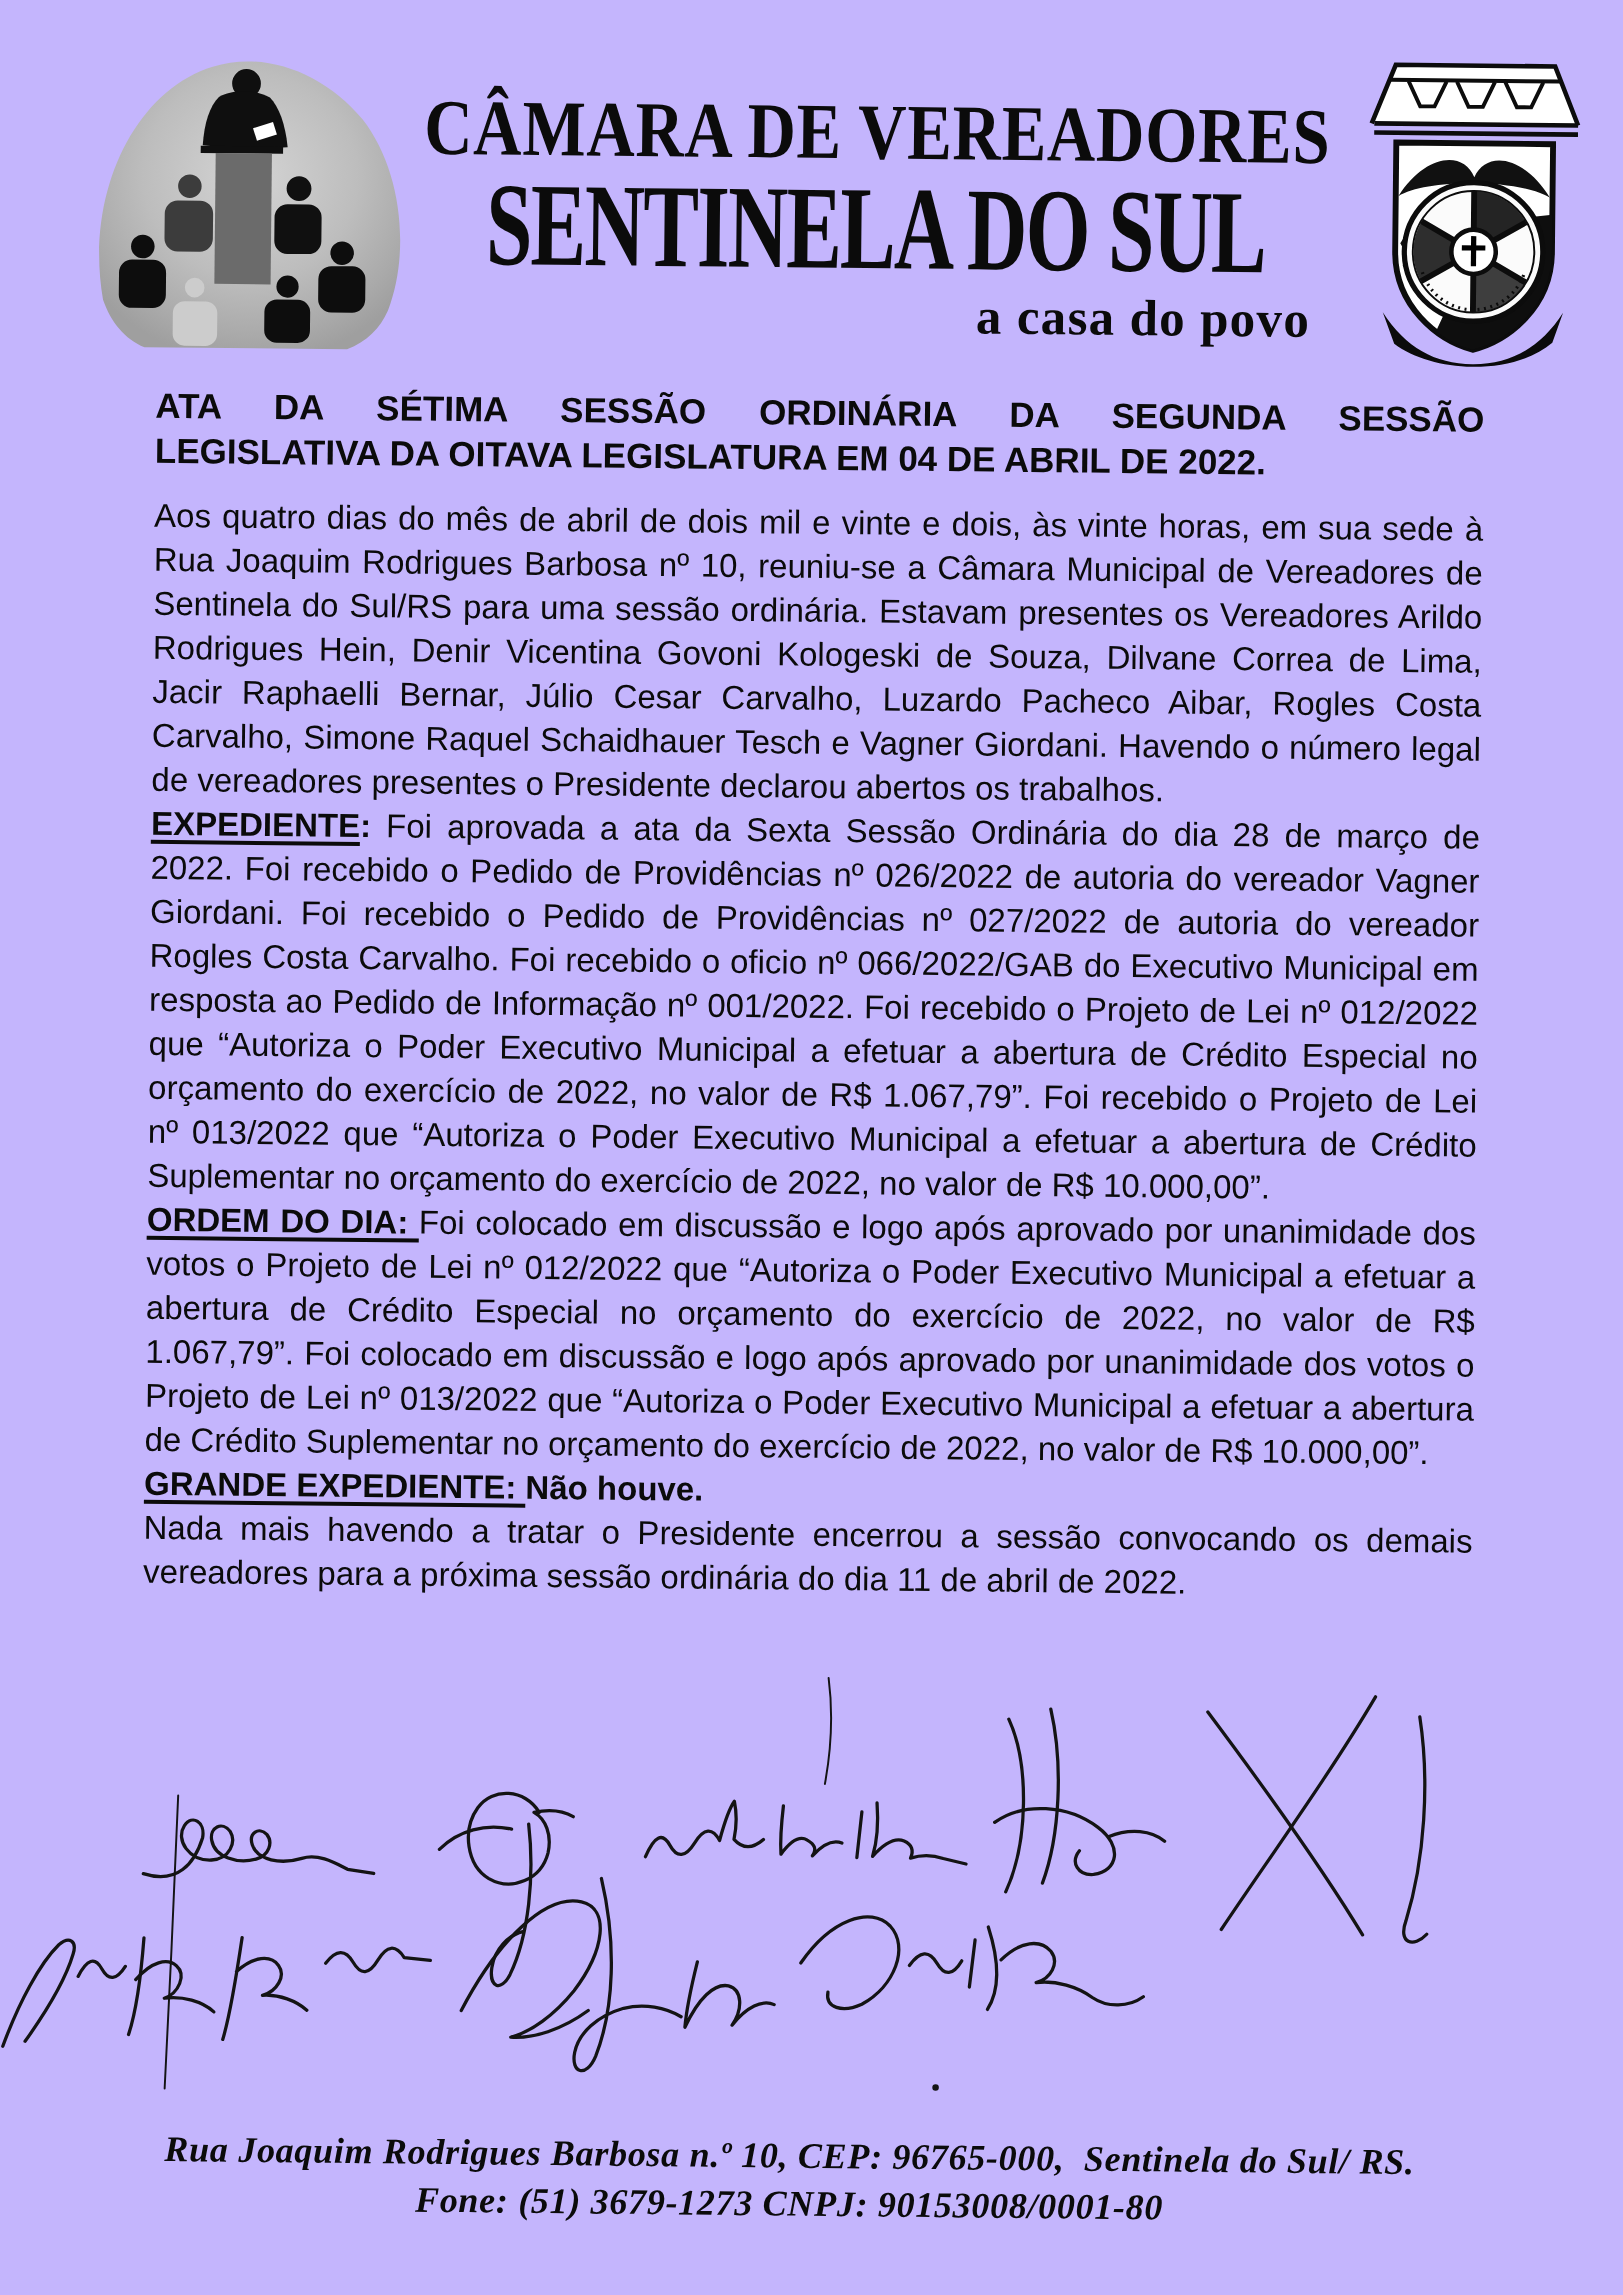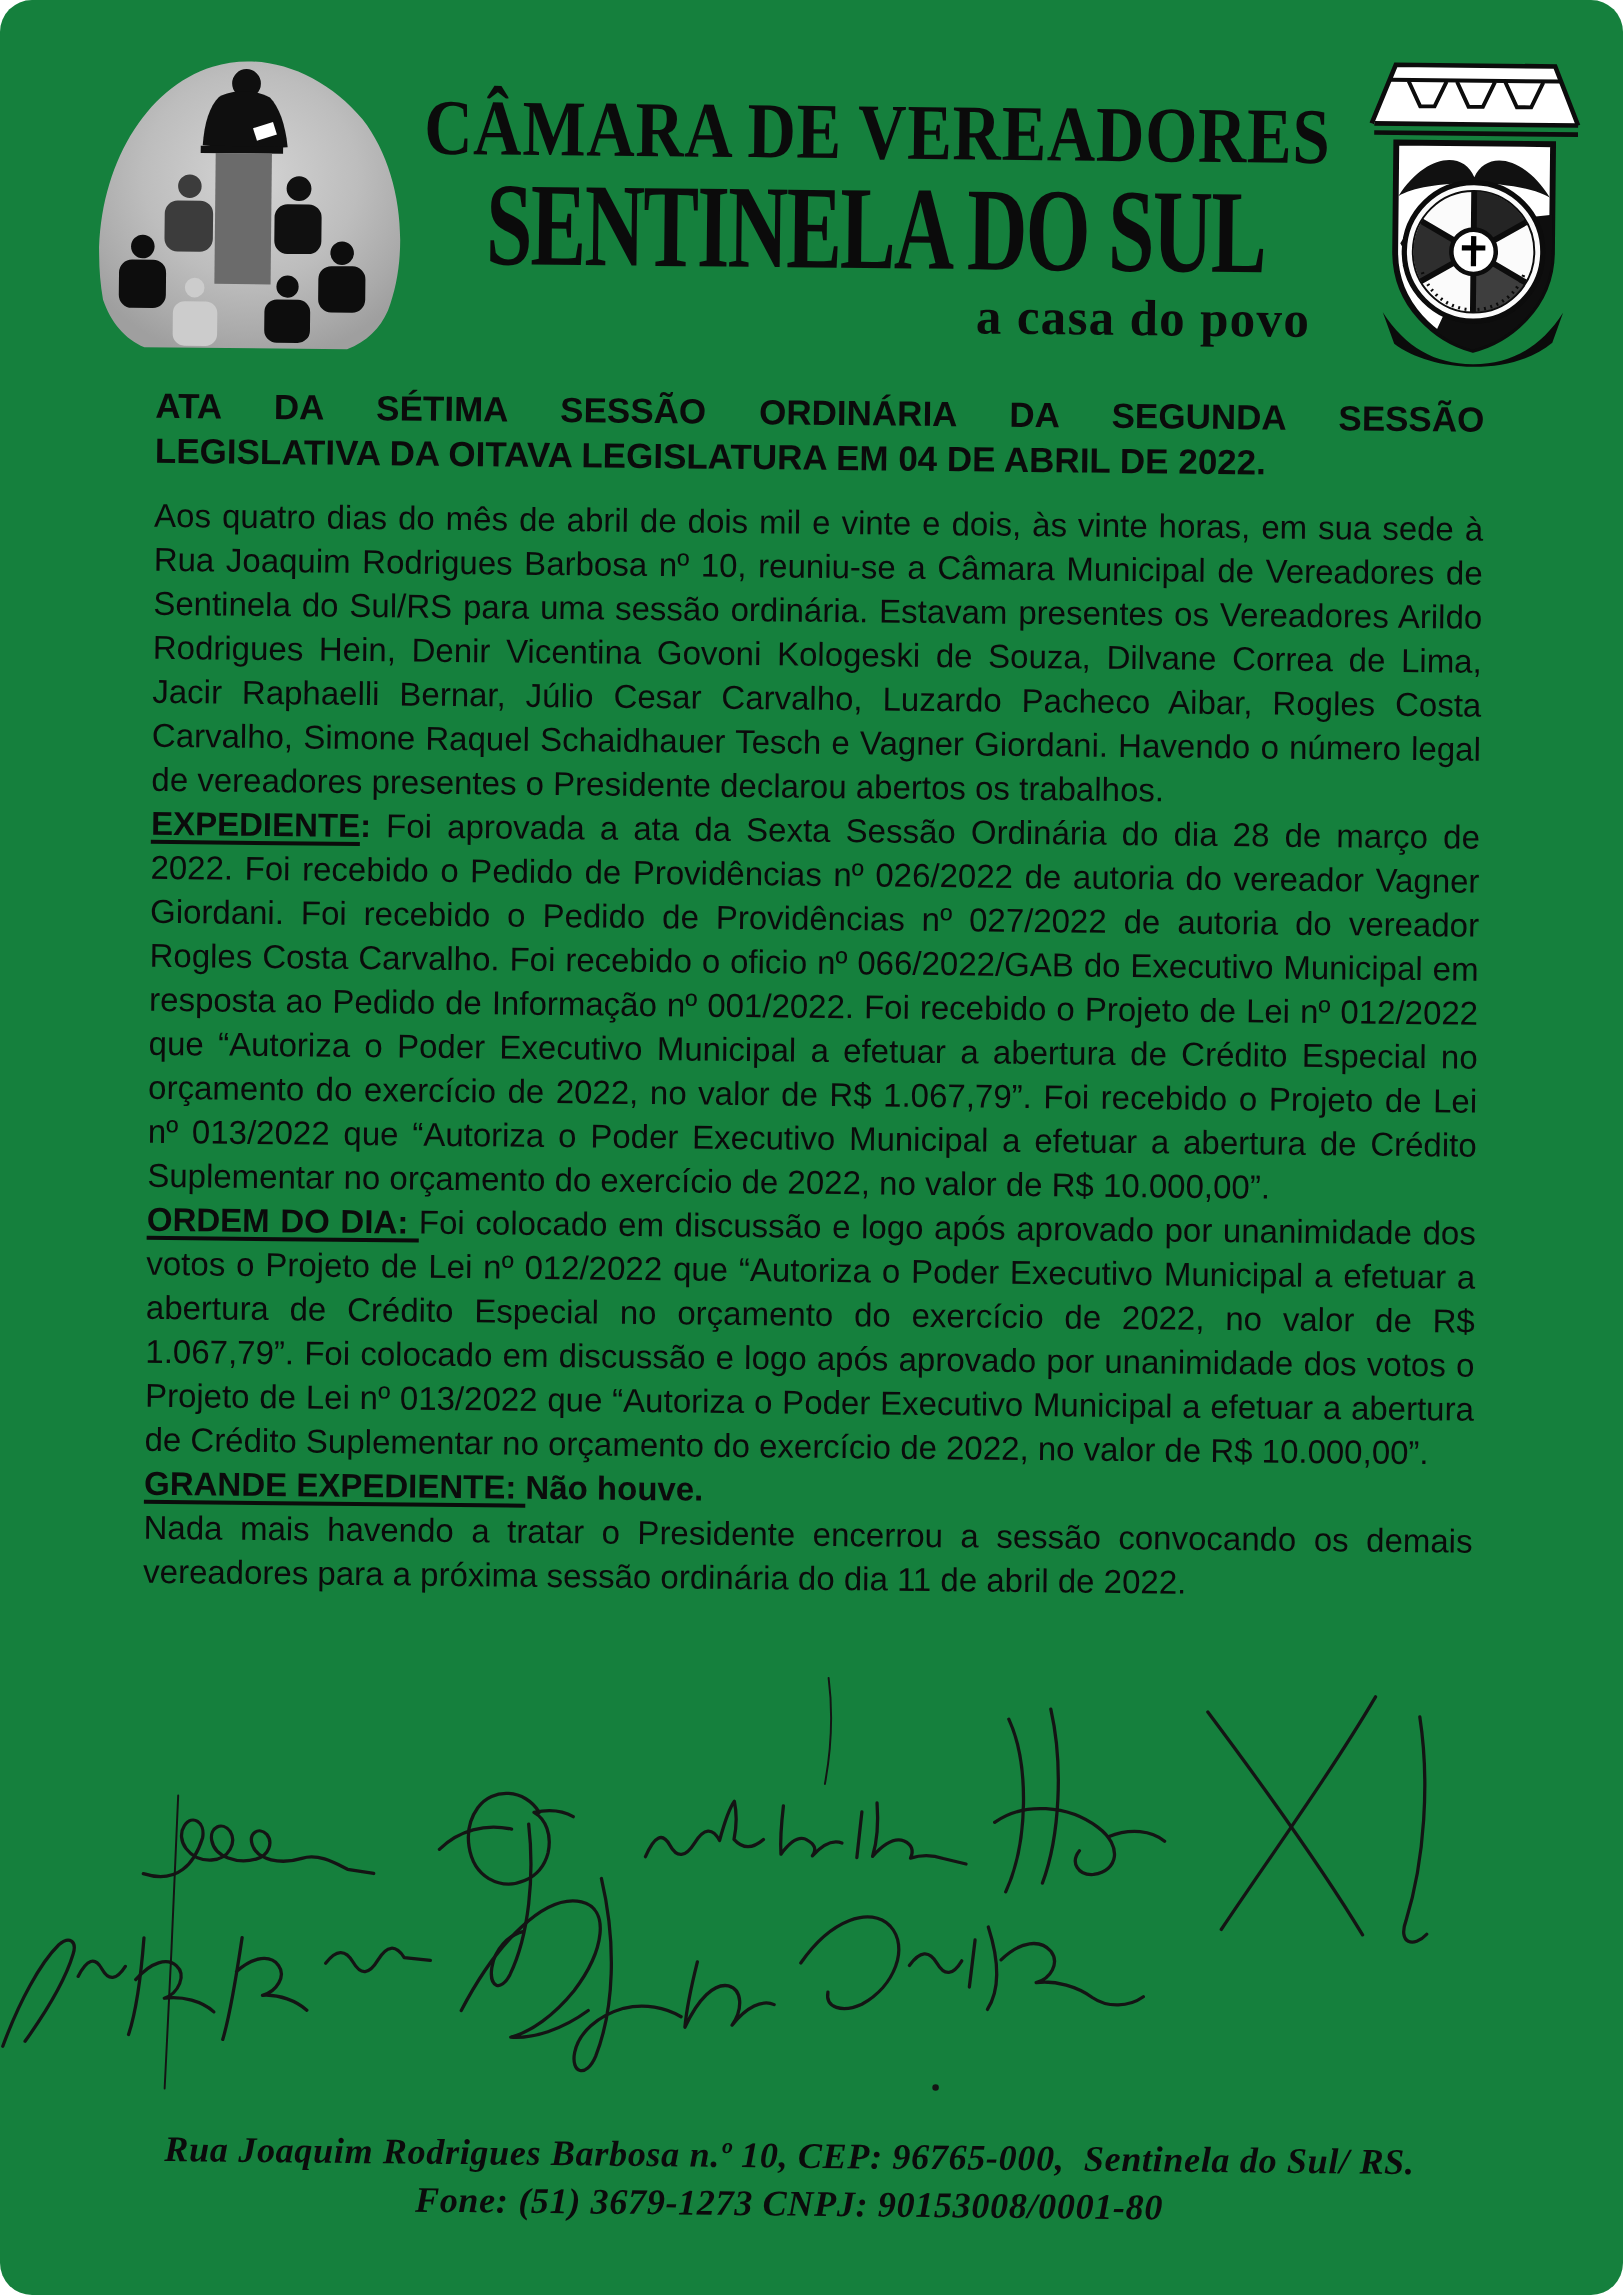--- a/index.html
+++ b/index.html
@@ -1,17 +1,17 @@
 <!DOCTYPE html>
 <html style="font-size:10.5px"><head>
 <meta charset="utf-8">
 <style>
   html,body{margin:0;padding:0;background:#fff;}
-  .page{position:relative;width:1623px;height:2295px;background:#15803d;
-        font-family:"Liberation Sans",sans-serif;color:#0b0b0b;overflow:hidden;border-radius:32px;}
+  .page{position:relative;width:1623px;height:2295px;background:#c4b5fd;
+        font-family:"Liberation Sans",sans-serif;color:#0b0b0b;overflow:hidden;}
   .tilt{position:absolute;inset:0;transform:rotate(0.6deg);transform-origin:79px 59px;}
 
   
   .logo-svg{position:absolute;left:95px;top:51px;}
   .crest-svg{position:absolute;left:1354px;top:42px;}
   .brand{position:absolute;left:425px;top:0;width:897px;height:353px;}
   .brand1{position:absolute;top:84px;left:0;right:0;text-align:center;white-space:nowrap;
           font-family:"Liberation Serif",serif;font-weight:700;font-size:67px;line-height:1;
           transform:scaleY(1.18);transform-origin:50% 0;letter-spacing:0.7px;}
   .brand2{position:absolute;top:161px;left:0;right:0;text-align:center;white-space:nowrap;

